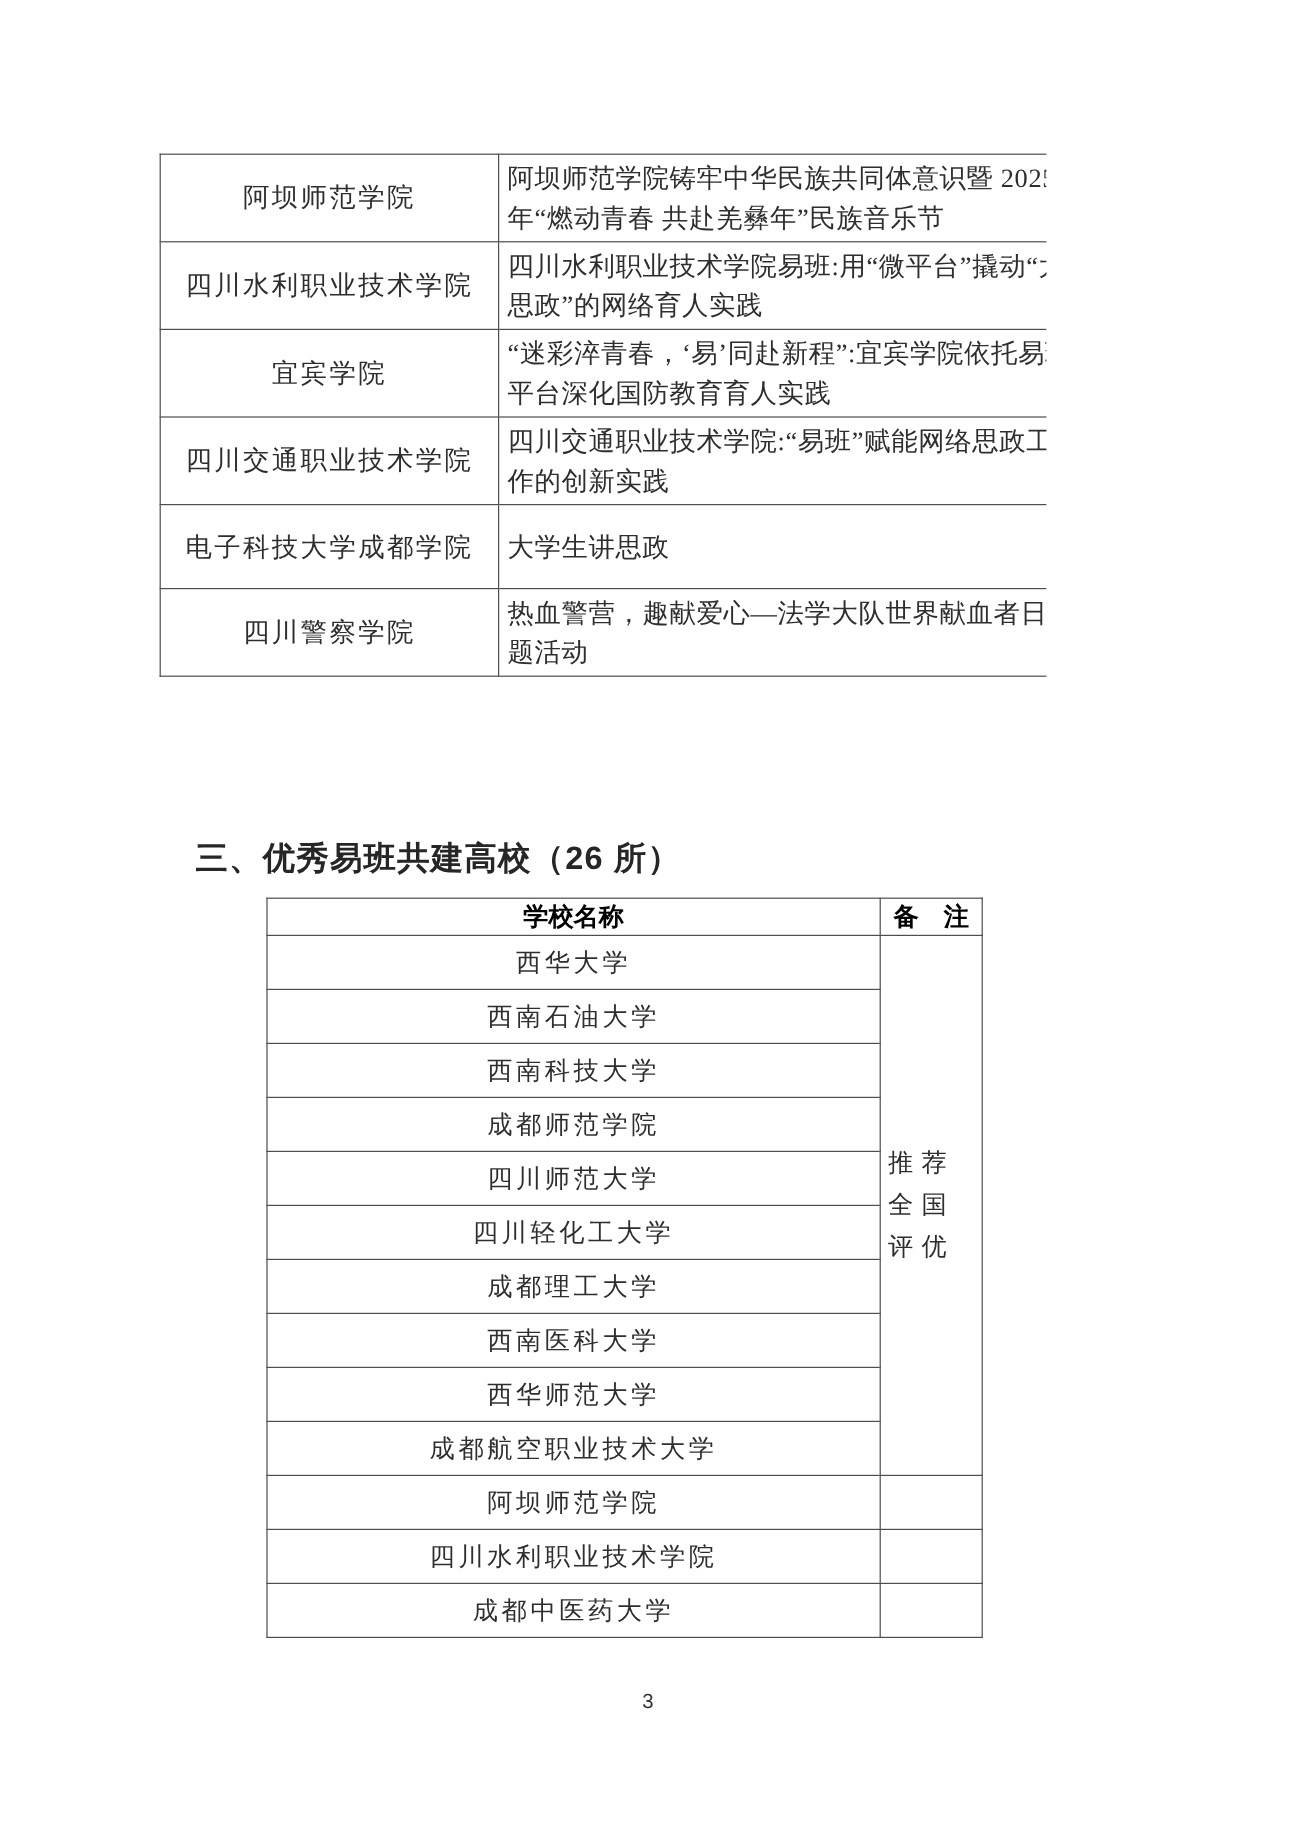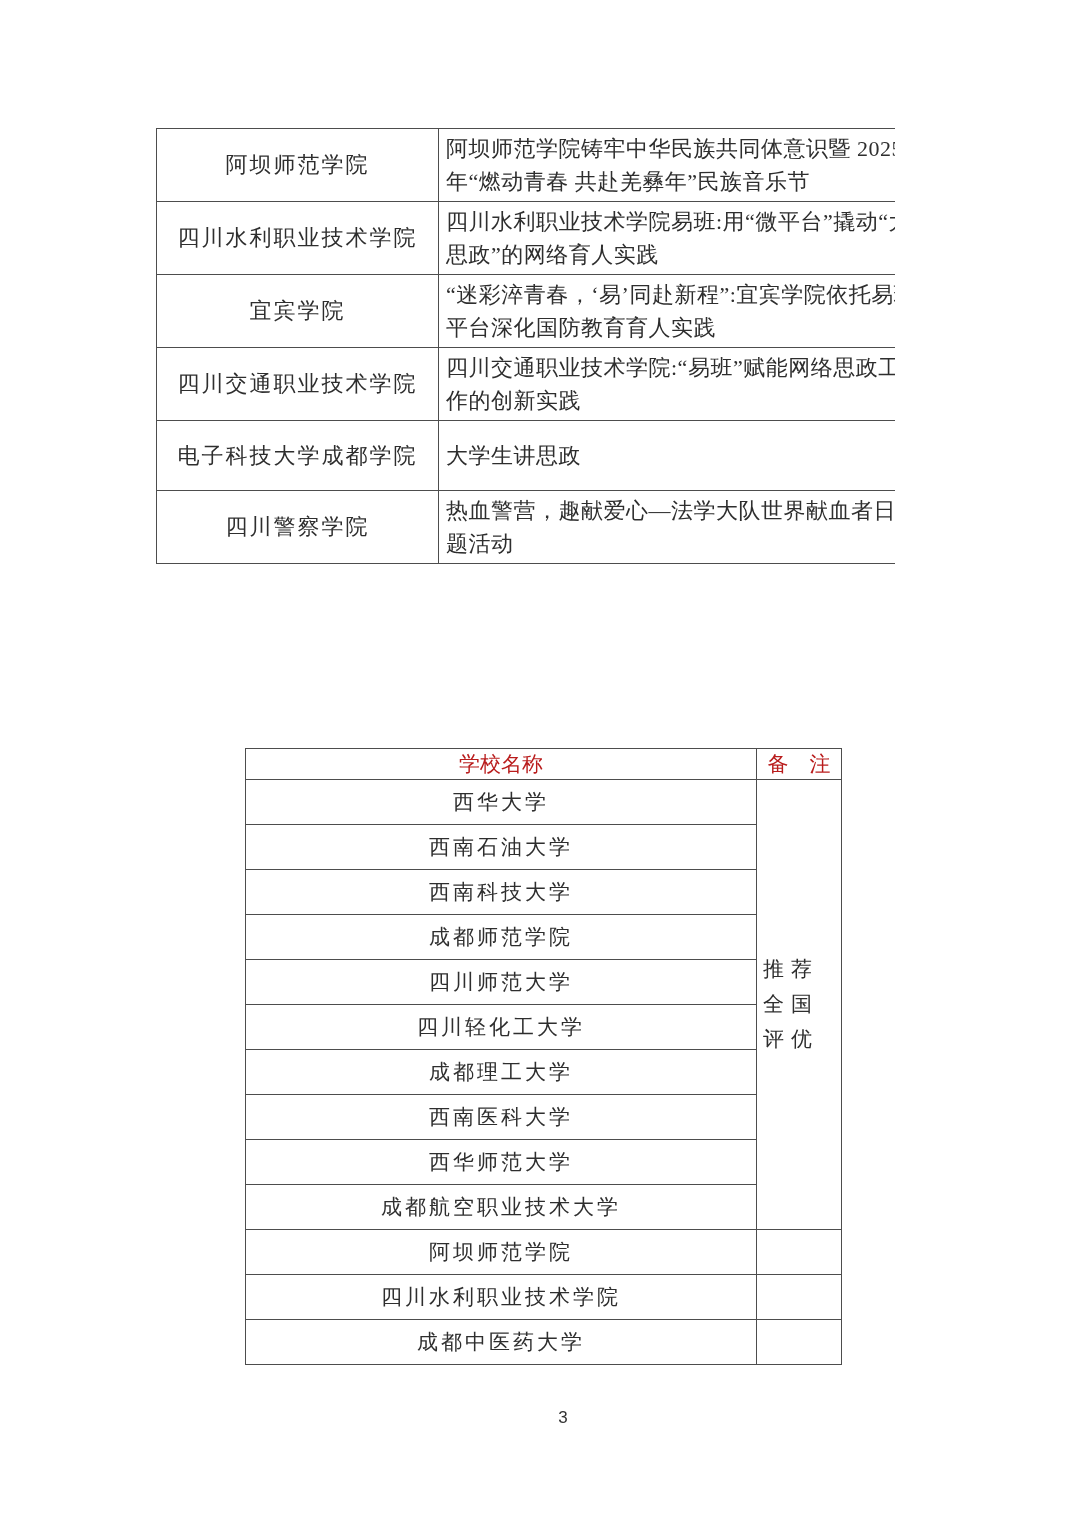--- a/index.html
+++ b/index.html
@@ -1,18 +1,18 @@
 <!DOCTYPE html>
 <html><head>
 <meta charset="utf-8">
 <style>
   html, body { margin:0; padding:0; background:#ffffff; }
   .page {
     position:relative; width:872px; height:1527px; background:#ffffff;
-    font-family:"Liberation Serif", serif; color:#2e2e2e; overflow:hidden;margin-left:23px;
+    font-family:"Liberation Serif", serif; color:#2e2e2e; overflow:hidden;
   }
   table { border-collapse:collapse; table-layout:fixed; }
   td, th { border:1px solid #4d4d4d; overflow:hidden; }
 
   
   .t1 { position:absolute; left:133px; top:128px; width:832px; font-size:22px; }
   .t1 tr { height:70px; }
   .t1 td { vertical-align:middle; }
   .t1 .c1 { text-align:center; letter-spacing:2px; padding:0 4px; }
   .t1 .c2 { text-align:left; padding:3px 10px 3px 7px; line-height:33px; letter-spacing:0.5px; }
@@ -22,22 +22,22 @@
     position:absolute; left:163px; top:697px; margin:0;
     font-family:"Liberation Sans", sans-serif; font-size:27px; font-weight:700;
     color:#262626; letter-spacing:1px; white-space:nowrap;
   }
 
   
   .t2 { position:absolute; left:222px; top:748px; width:596px; font-size:21px; }
   .t2 tr { height:45px; }
   .t2 tr.hrow { height:31px; }
   .t2 th {
-    font-family:"Liberation Sans", sans-serif; font-weight:400; font-size:21px;
-    text-align:center; vertical-align:middle; color:#b91c1c;
+    font-family:"Liberation Sans", sans-serif; font-weight:700; font-size:21px;
+    text-align:center; vertical-align:middle; color:#000000;
   }
   .t2 td { text-align:center; vertical-align:middle; letter-spacing:3px; }
   .t2 .remark-merged { line-height:35px; padding:0 6px; }
   .t2 .remark-merged .rline {
     display:block; letter-spacing:7px; margin-right:-7px; text-align:left;
   }
 
   
   .pagenum {
     position:absolute; left:0; top:1408px; width:1080px; text-align:center;
@@ -82,20 +82,21 @@
         <td class="c3"></td>
       </tr>
       <tr>
         <td class="c1">四川警察学院</td>
         <td class="c2">热血警营，趣献爱心—法学大队世界献血者日主题活动</td>
         <td class="c3"></td>
       </tr>
     </tbody>
   </table>
 
+  <h2 class="heading">三、优秀易班共建高校（26 所）</h2>
 
   <table class="t2">
     <colgroup>
       <col style="width:511px">
         <col style="width:85px">
     </colgroup>
     <tbody>
       <tr class="hrow">
         <th>学校名称</th>
         <th>备　注</th>

